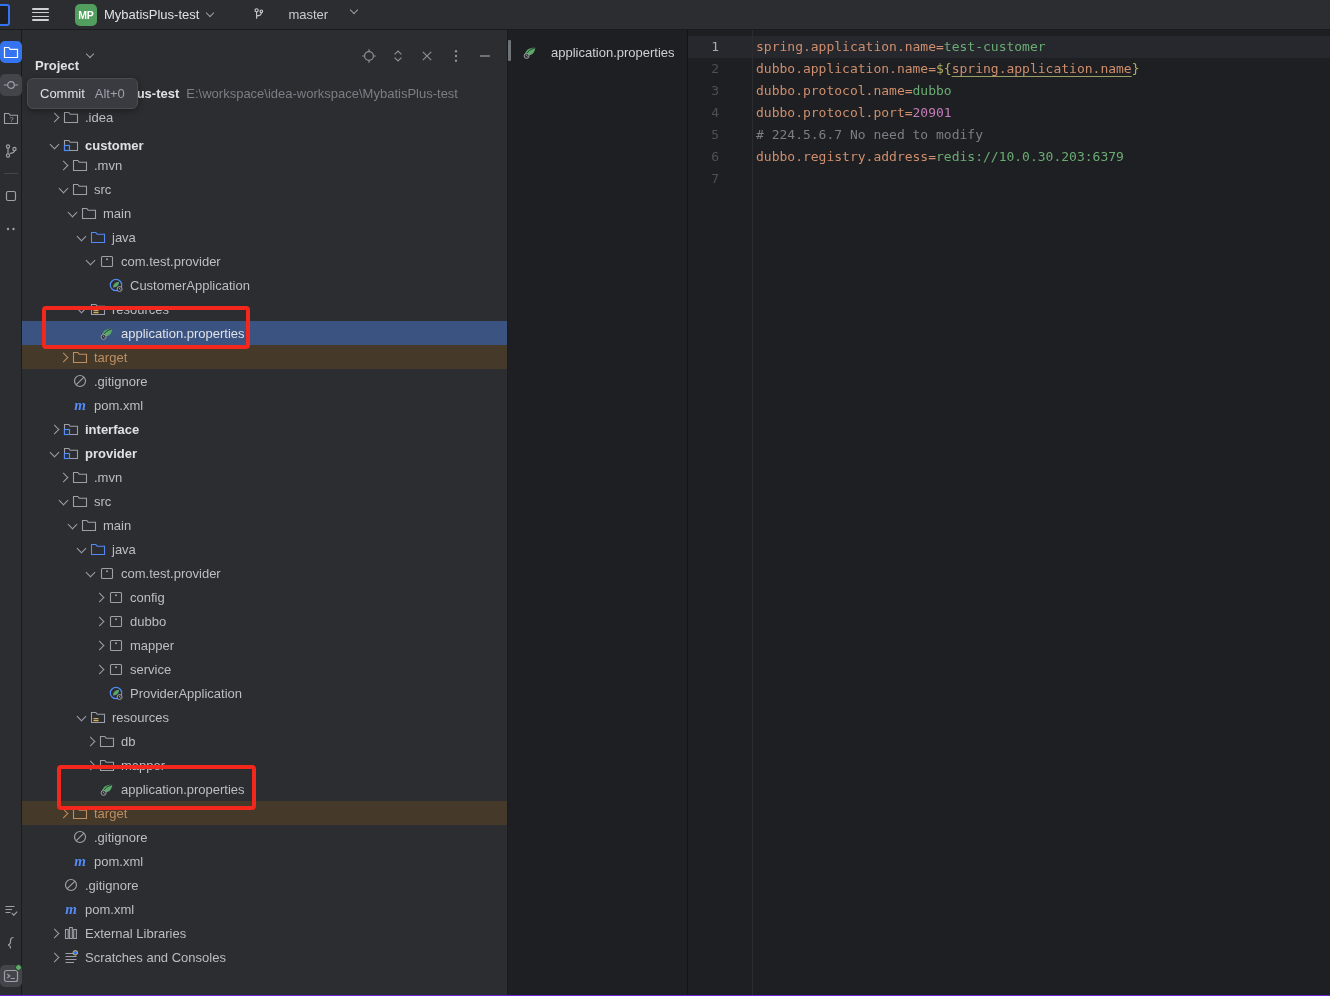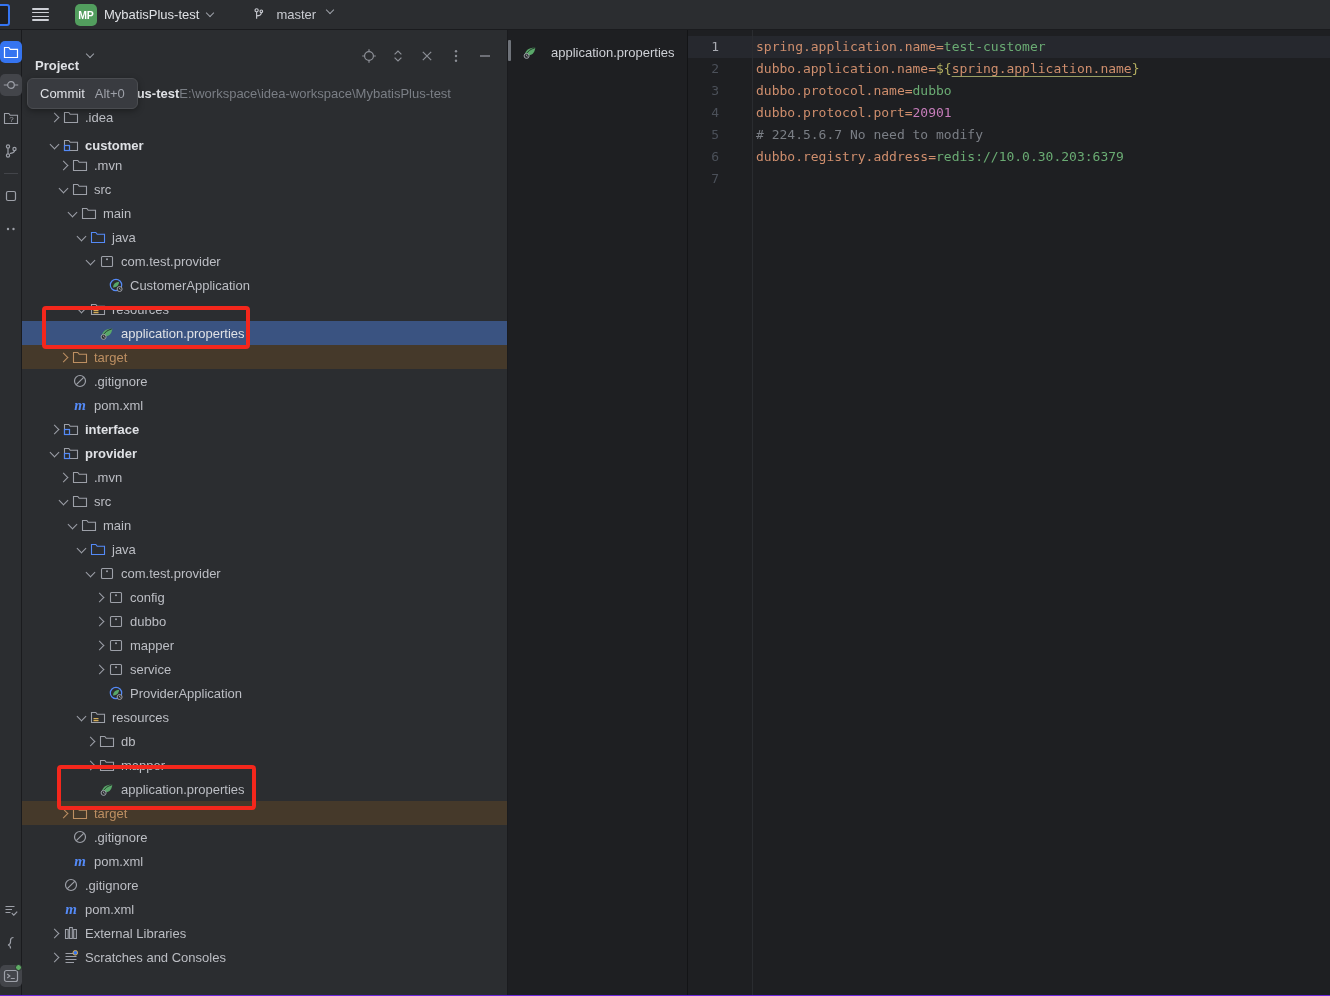--- a/index.html
+++ b/index.html
@@ -15,21 +15,21 @@
   .burger { margin-left:22px; width:17px; height:13px; display:flex; flex-direction:column;
             justify-content:space-between; cursor:pointer; }
   .burger i { display:block; height:1.6px; background:#ced0d6; border-radius:1px; }
   .tb-chip { display:flex; align-items:center; gap:7px; margin-left:22px; padding:2px 4px; border-radius:4px; }
   .mp-badge { width:22px; height:22px; border-radius:5px; background:#529e5e; color:#fff;
               font-size:10.5px; font-weight:bold; display:flex; align-items:center; justify-content:center; }
   .tb-label { color:#dfe1e5; font-size:13px; }
   .chev-sm { width:9px; height:9px; position:relative; }
   .chev-sm::after { content:""; position:absolute; left:1px; top:0px; width:5px; height:5px;
                     border-right:1.4px solid #9da0a8; border-bottom:1.4px solid #9da0a8; transform:rotate(45deg); }
-  .tb-branch { display:flex; gap:10px; margin-left:32px; color:#c9cbd1; font-size:13px; }
+  .tb-branch { display:flex; gap:22px; margin-left:32px; color:#c9cbd1; font-size:13px; }
 
   
   .main { display:flex; height:965px; }
 
   
   .stripe { width:22px; background:#2b2d30; border-right:1px solid #1a1b1e; flex:none;
             display:flex; flex-direction:column; align-items:center; padding:11px 0 8px 0; gap:11px; }
   .sicon { width:22px; height:22px; border-radius:5px; display:flex; align-items:center;
            justify-content:center; position:relative; flex:none; cursor:pointer; }
   .sicon.active { background:#3574f0; }
@@ -47,21 +47,21 @@
   .ph-spacer { flex:1; }
   .ph-icons { display:flex; align-items:center; gap:13px; }
   .ph-icons .hicon { width:16px; height:16px; cursor:pointer; opacity:.85; }
 
   .tree { position:absolute; top:51px; left:0; right:0; }
   .tree-row { height:24px; display:flex; align-items:center; font-size:13px; color:#bcbec4;
               white-space:nowrap; cursor:pointer; }
   .tree-row.selected { background:#3a5381; color:#dfe1e5; }
   .tree-row.excluded { background:#45392a; color:#bd8f62; }
   .tree-row .lbl.bold { font-weight:bold; color:#dfe1e5; }
-  .tree-row .pathtxt { color:#7a7e85; }
+  .tree-row .pathtxt { color:#7a7e85; margin-left:7px; }
   .chev { width:16px; height:16px; flex:none; position:relative; }
   .chev.exp::after { content:""; position:absolute; left:4px; top:4px; width:6px; height:6px;
                      border-right:1.5px solid #9da0a8; border-bottom:1.5px solid #9da0a8; transform:rotate(45deg); }
   .chev.col::after { content:""; position:absolute; left:4px; top:5px; width:6px; height:6px;
                      border-right:1.5px solid #9da0a8; border-bottom:1.5px solid #9da0a8; transform:rotate(-45deg); }
   .excluded .chev.col::after { border-color:#bd8f62; }
   .ticon { width:16px; height:16px; flex:none; margin:0 6px 0 0; display:flex; align-items:center; justify-content:center; }
   .mvnm { color:#548af7; font-family:"Liberation Serif", serif; font-style:italic; font-weight:bold; font-size:15px; line-height:16px; }
 
   .redbox { position:absolute; border:4px solid #f4271c; border-radius:4px; z-index:5; pointer-events:none; }

